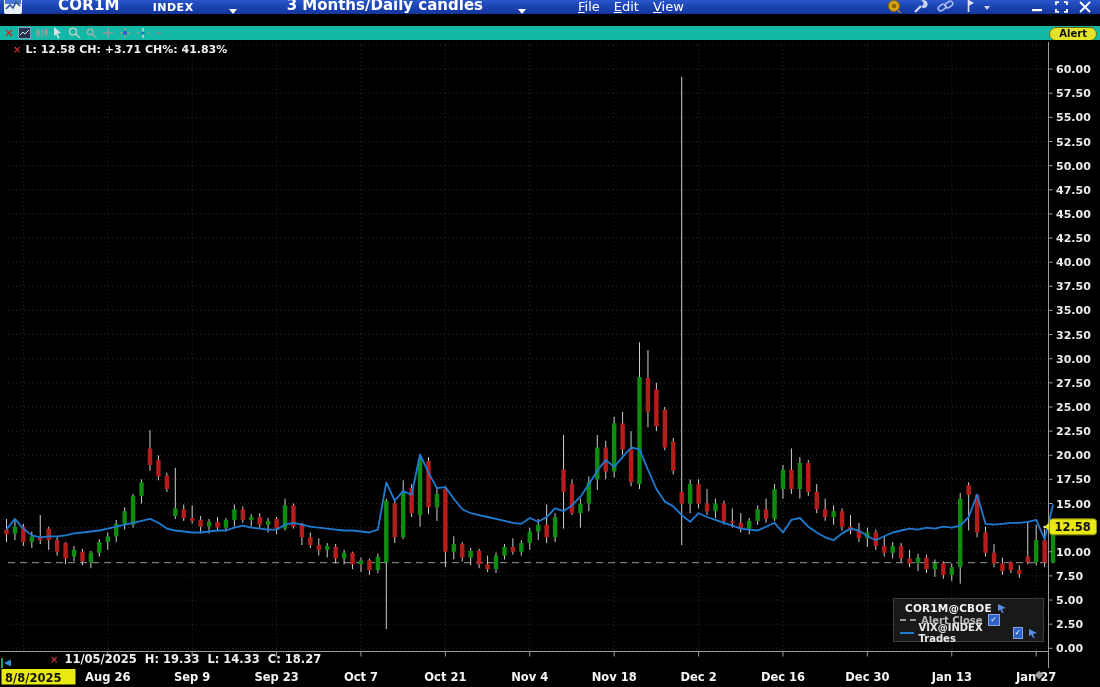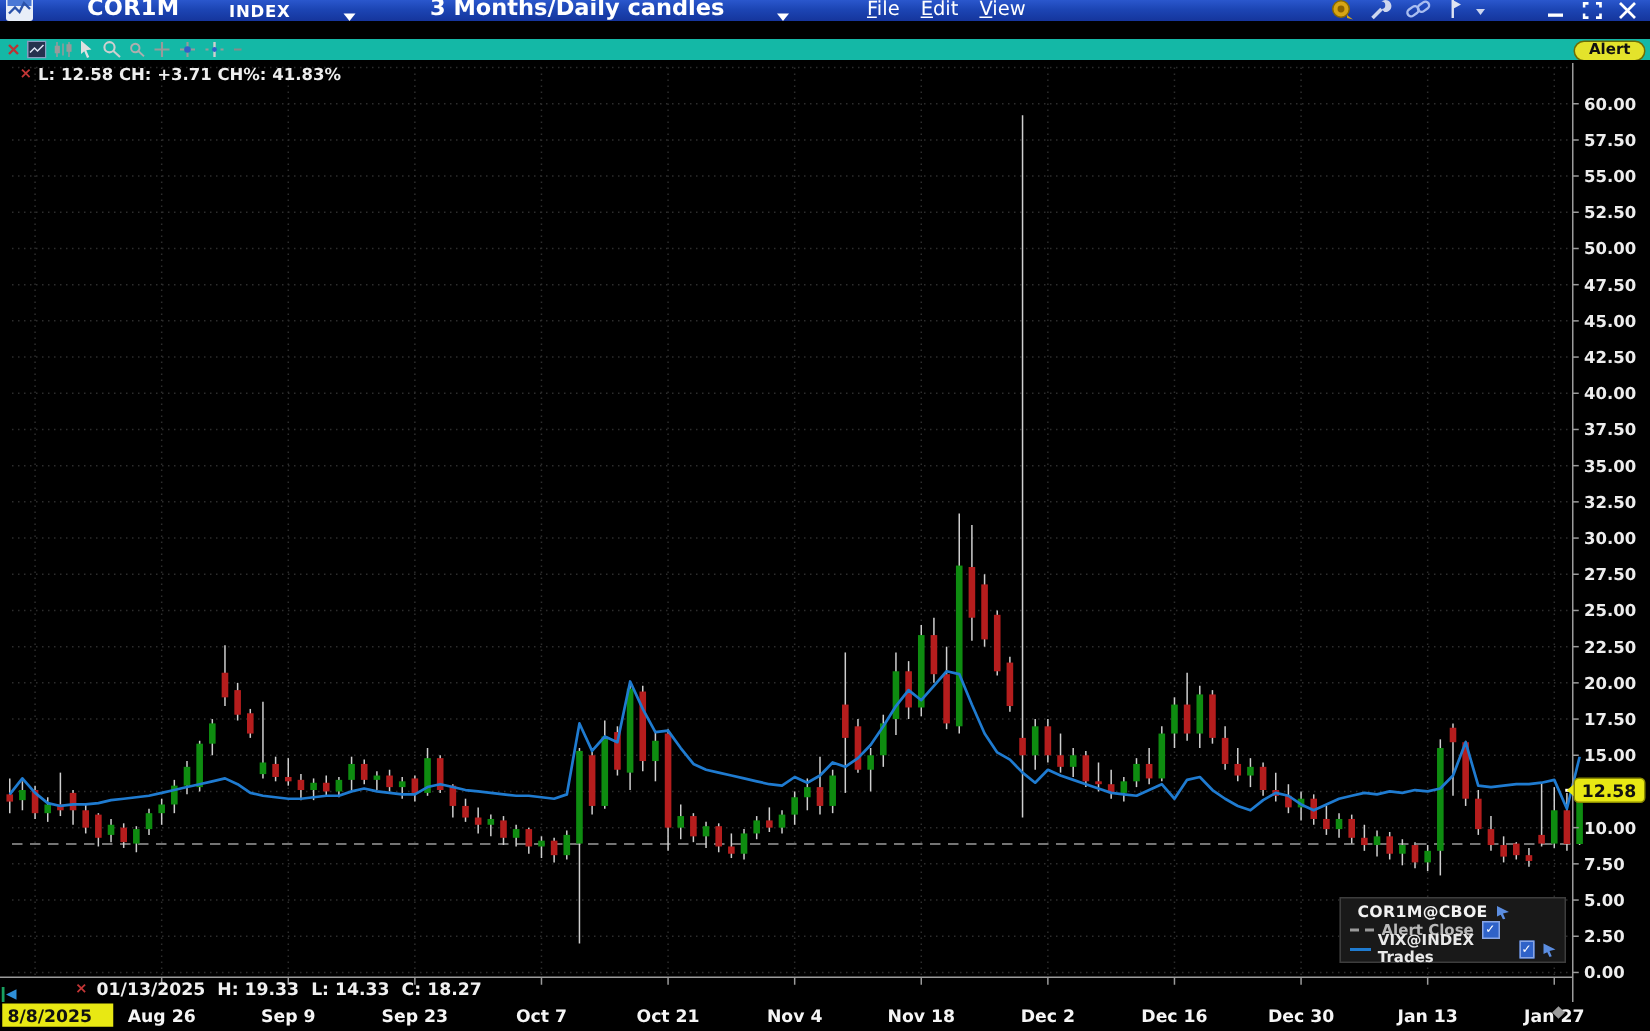--- a/index.html
+++ b/index.html
@@ -580,21 +580,21 @@
         <text x="5" y="641.5" fill="#111" font-size="11.5" font-weight="bold">8/8/2025</text>
       </g>
       <rect x="1036" y="632" width="6" height="6" fill="#9a9a9a" transform="rotate(45 1039 635)"></rect>
     </svg>
 
   <div class="ohlc-top">
     <span class="x-mark">×</span><span>L: 12.58 CH: +3.71 CH%: 41.83%</span>
   </div>
 
   <div class="status-line">
-    <span class="x-mark">×</span><span>01/13/2025  H: 19.33  L: 14.33  C: 18.27</span>
+    <span class="x-mark">×</span><span>11/05/2025  H: 19.33  L: 14.33  C: 18.27</span>
   </div>
 
   <div class="legend">
     <div class="lg-row">
       <span class="lg-title">COR1M@CBOE</span>
       <span class="lg-cursor">
         <svg width="10" height="10">
             <path d="M1 1 L9 5 L5 6 L6.5 9.5 L5 10 L3.5 6.8 L1 8 Z" fill="#5b8de0"></path>
           </svg></span>
     </div>

